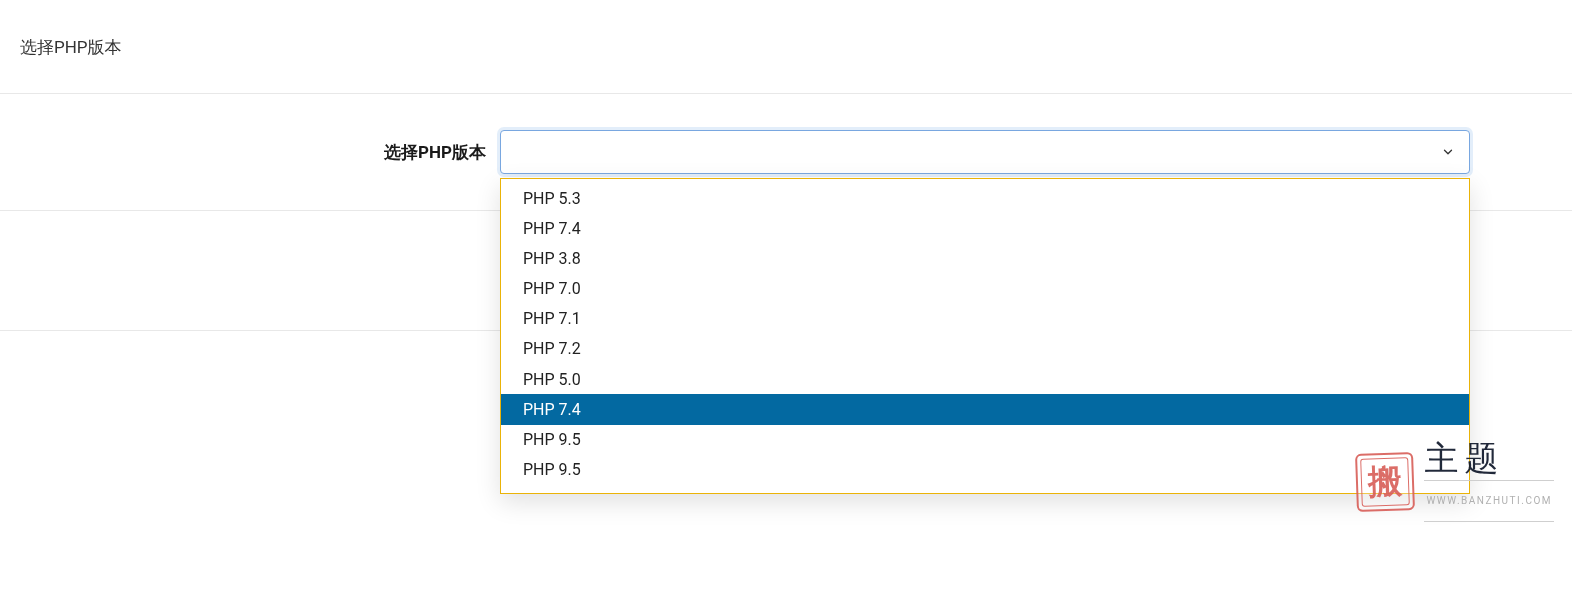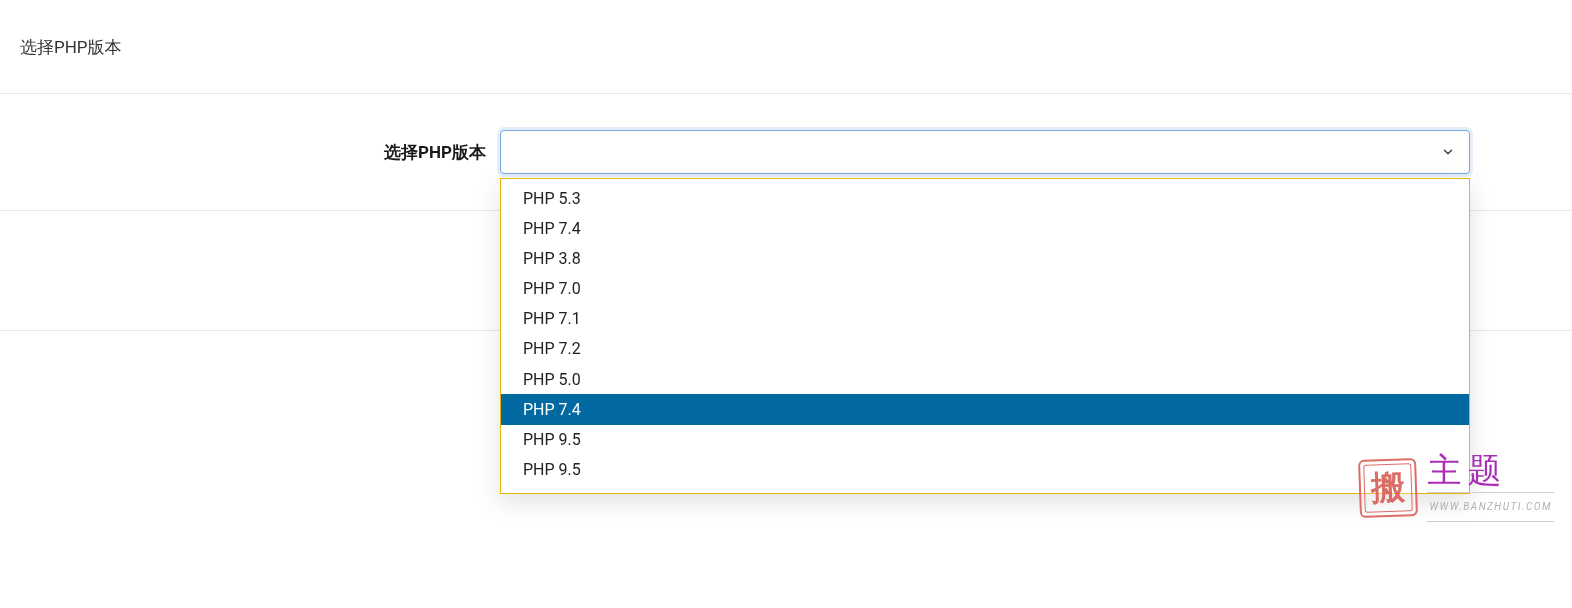--- a/index.html
+++ b/index.html
@@ -122,34 +122,33 @@
       border-radius: 3px;
     }
     .wm-text {
       display: flex;
       flex-direction: column;
       align-items: flex-start;
       line-height: 1;
     }
     .wm-main {
       font-size: 34px;
-      color: #a21caf;
+      color: #0f172a;
       font-weight: 400;
       letter-spacing: 6px;
       font-family: "STKaiti","KaiTi","SimSun",serif;
     }
     .wm-sub {
       font-size: 10px;
       color: #aaa;
       letter-spacing: 1.5px;
       margin-top: 4px;
       border-top: 1px solid #ccc;
       border-bottom: 1px solid #ccc;
-      padding: 9px 2px;
-      font-style: italic;
+      padding: 15px 2px;
     }
   </style>
 </head>
 <body>
 
 <div class="page-header">选择PHP版本</div>
 
 <div class="form-row">
   <div class="form-label">选择PHP版本</div>
   <div class="select-wrapper">

